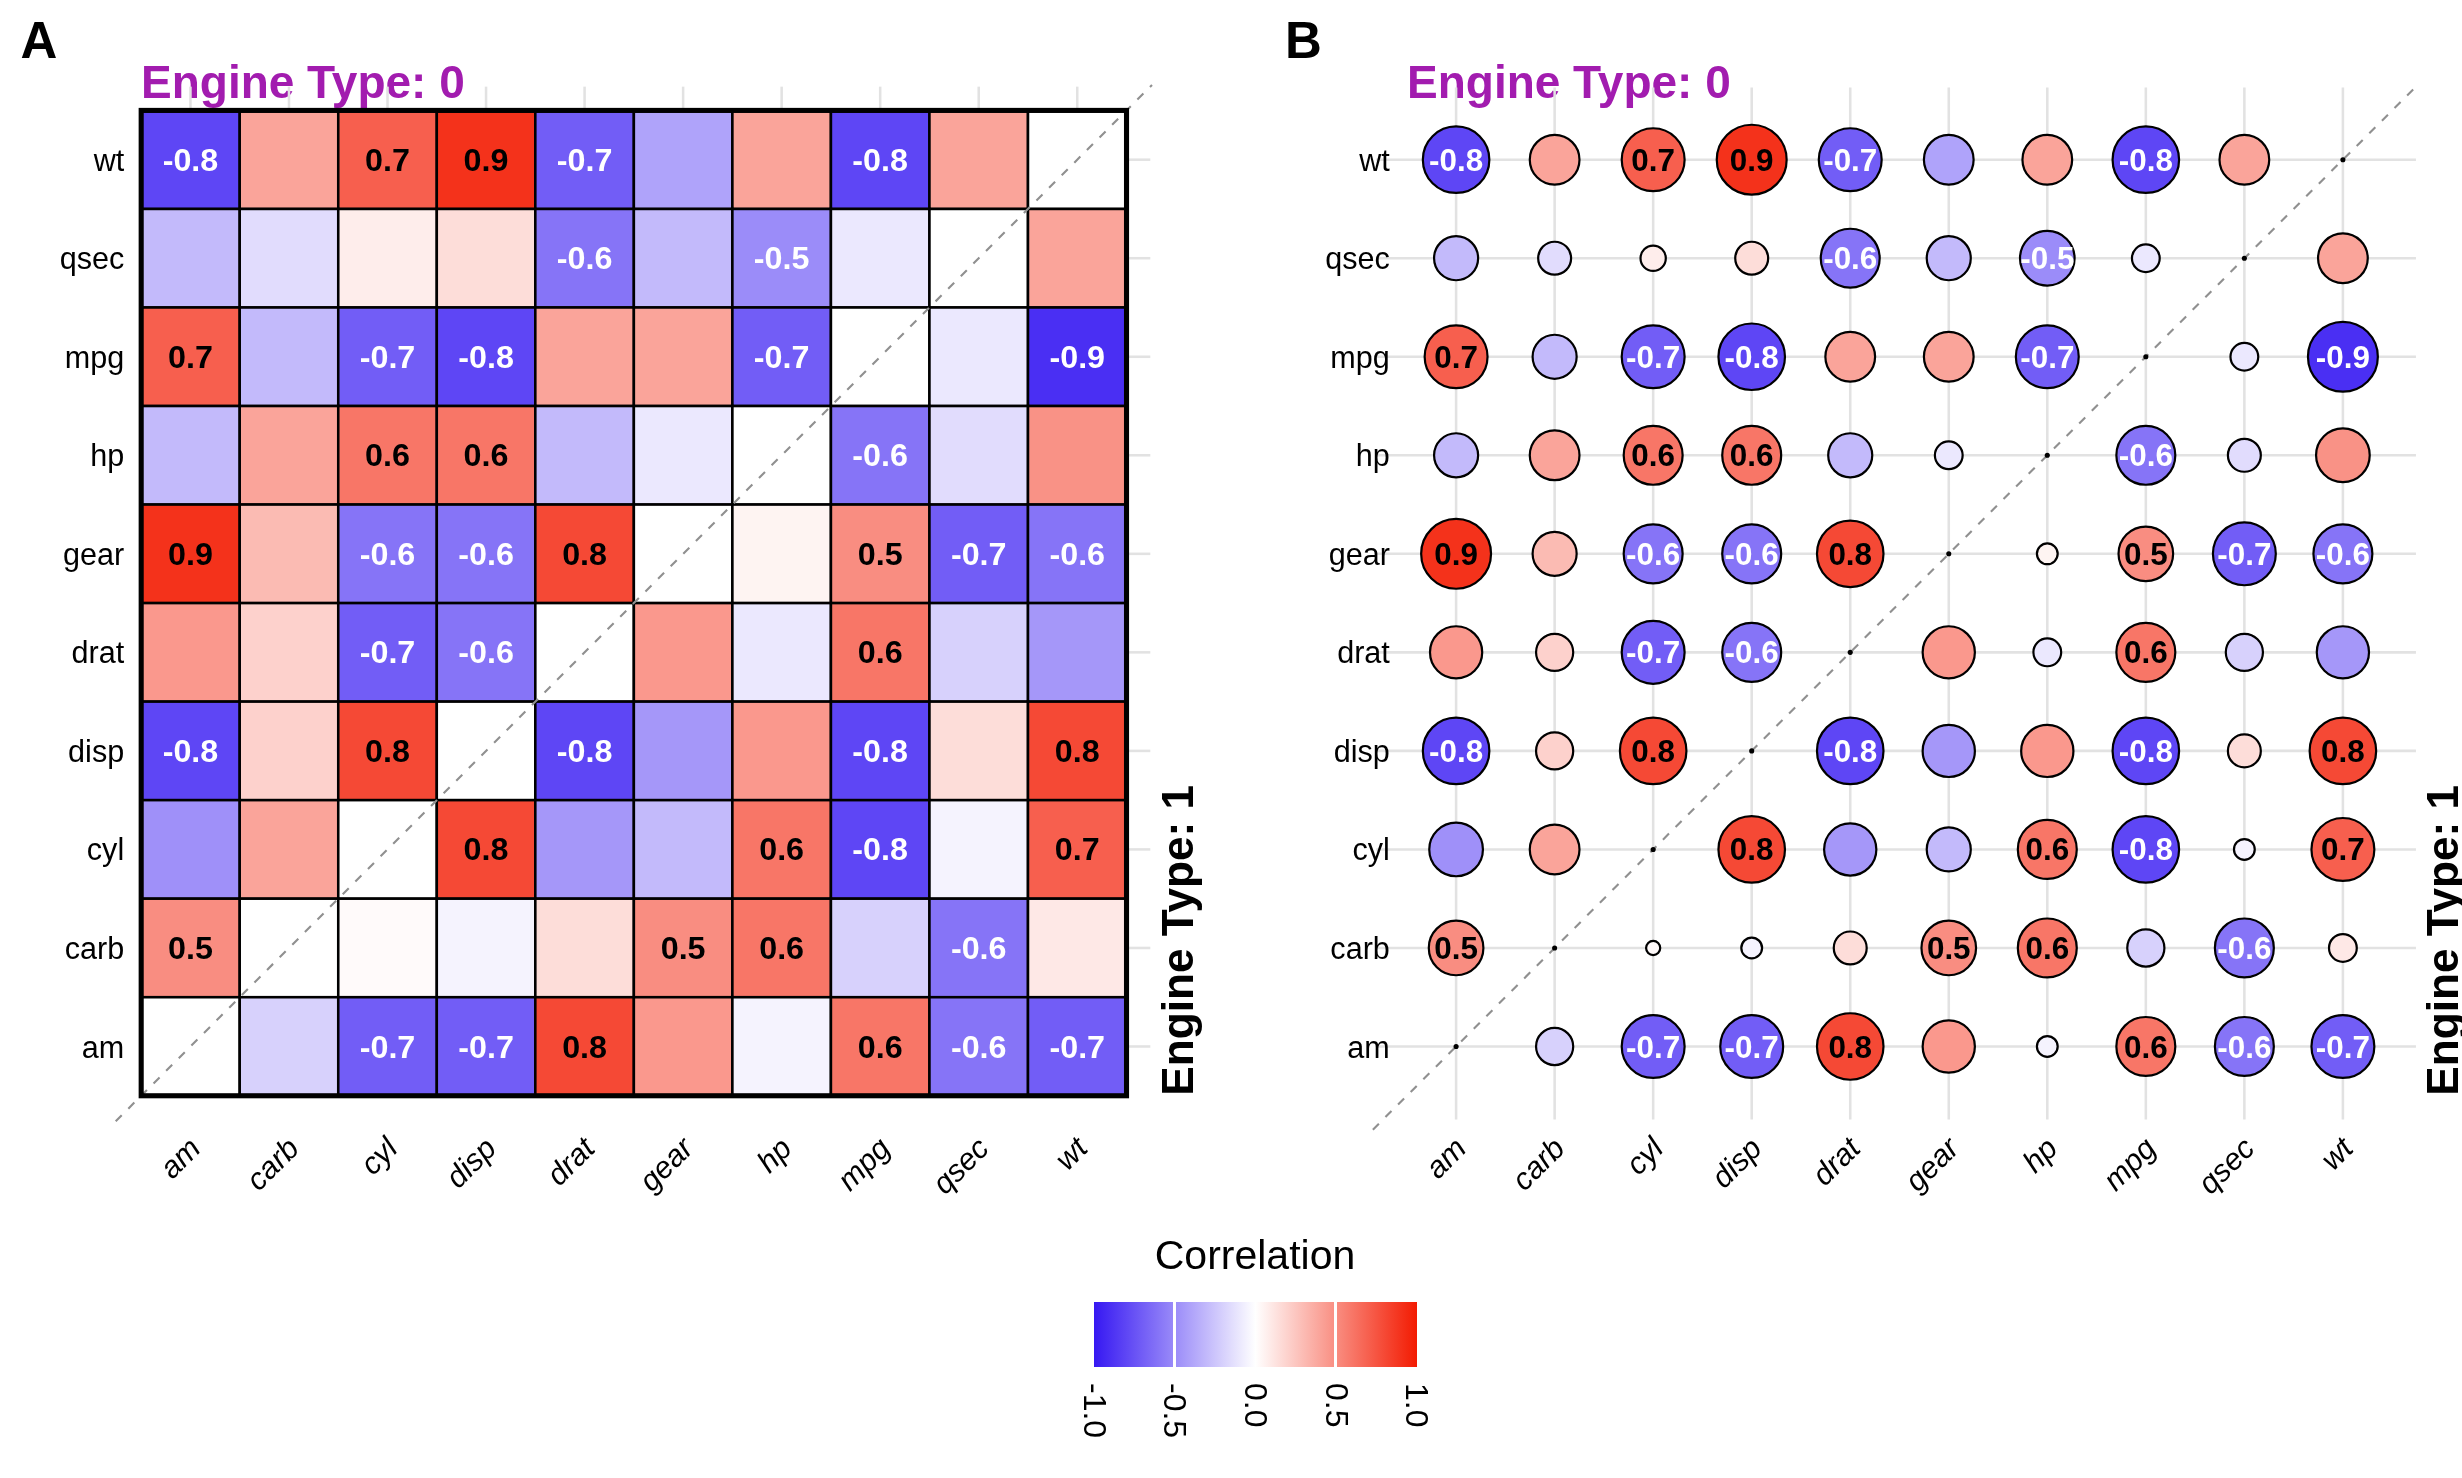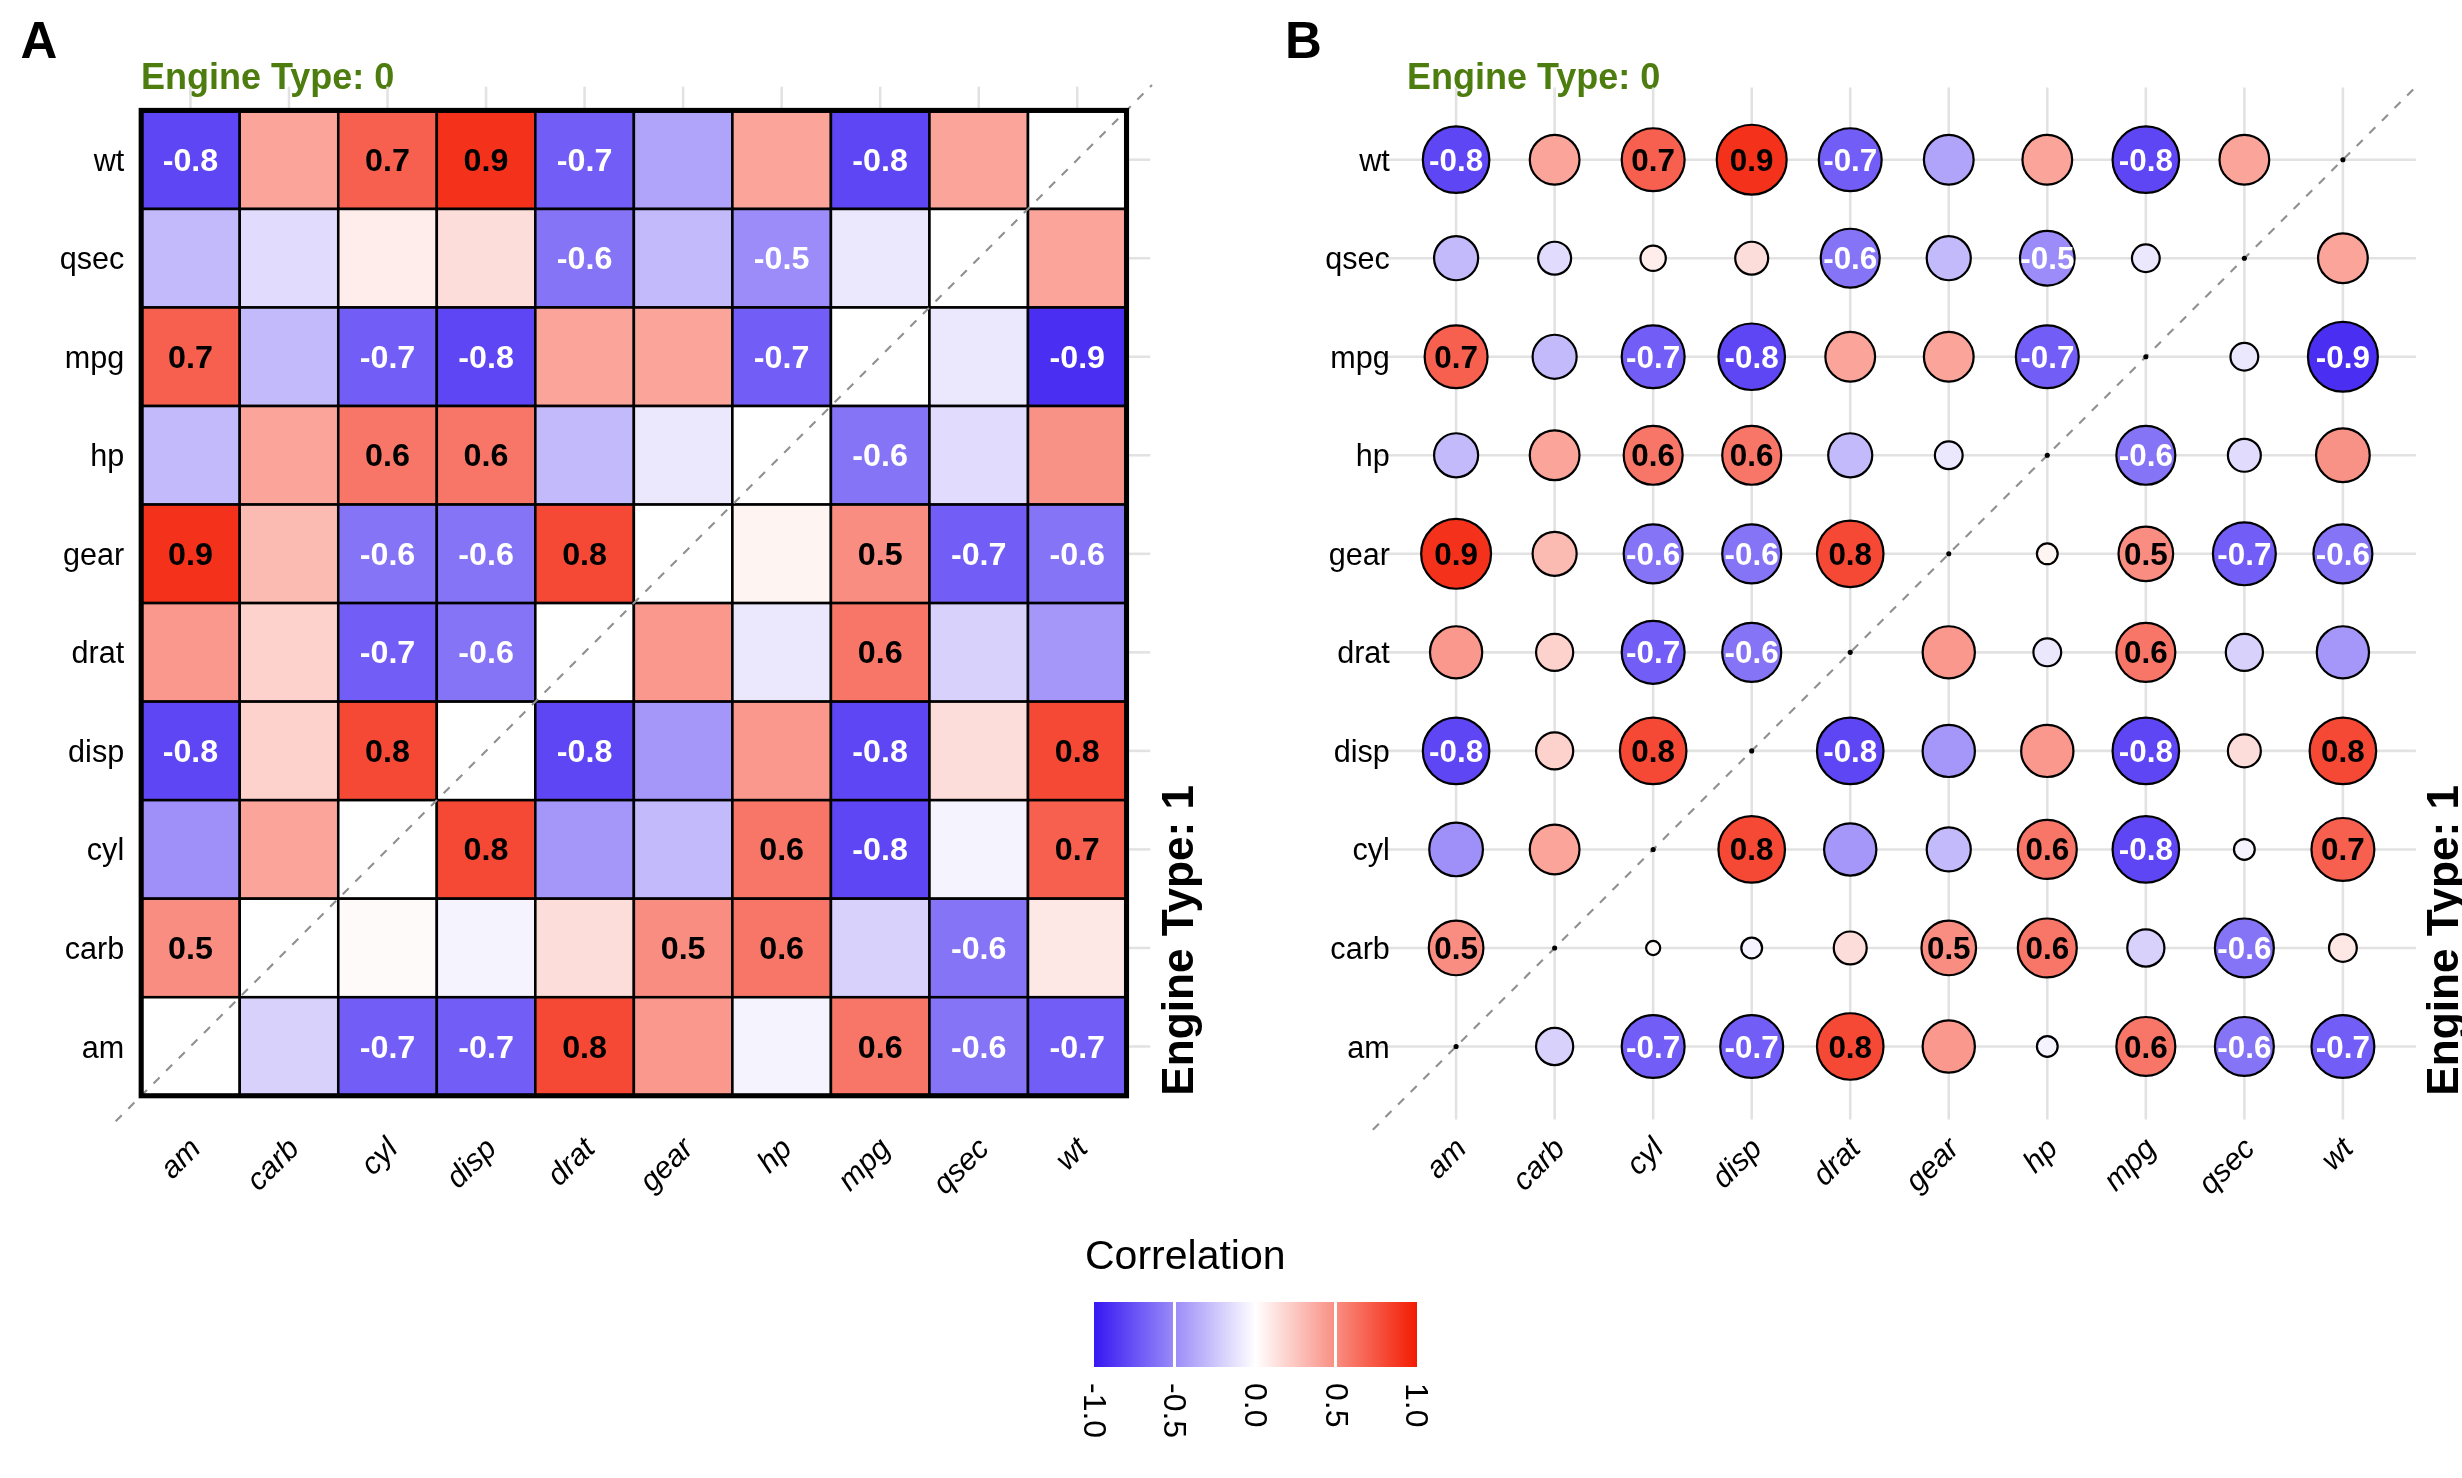--- a/index.html
+++ b/index.html
@@ -1,26 +1,26 @@
 <!DOCTYPE html>
 <html style="font-size:13.6px"><head>
 <meta charset="utf-8">
 <style>
   html,body{margin:0;padding:0;background:#ffffff;}
   body{font-family:"Liberation Sans","DejaVu Sans",sans-serif;}
   .fig{position:relative;width:2462px;height:1478px;background:#fff;overflow:hidden;}
   .ptag{position:absolute;font-size:51px;font-weight:bold;color:#000;line-height:1;}
-  .ptitle{position:absolute;font-size:36px;font-weight:bold;color:#4d7c0f;line-height:1;white-space:nowrap;}
+  .ptitle{position:absolute;font-size:46px;font-weight:bold;color:#a21caf;line-height:1;white-space:nowrap;}
   #chart-svg{position:absolute;left:0;top:0;}
   .celllab{font-size:38px;font-weight:bold;}
   .bublab{font-size:37px;font-weight:bold;}
   .axlab{font-size:36px;fill:#000;}
   .axlab.it{font-style:italic;}
   .rightlab{font-size:52px;font-weight:bold;fill:#000;}
-  .legend-title{position:absolute;left:1085px;top:1235px;width:340px;text-align:left;
+  .legend-title{position:absolute;left:1085px;top:1235px;width:340px;text-align:center;
     font-size:41px;color:#000;line-height:1;}
   .legend-bar{position:absolute;left:1094px;top:1302px;width:323px;height:65px;}
   .legend-tickmark{position:absolute;top:0;width:3.4px;height:65px;background:#ffffff;}
   .legend-ticklab{position:absolute;font-size:32px;color:#000;line-height:1;white-space:nowrap;
     transform:rotate(90deg);transform-origin:0 0;}
 </style>
 </head>
 <body>
 
 <div class="fig">

